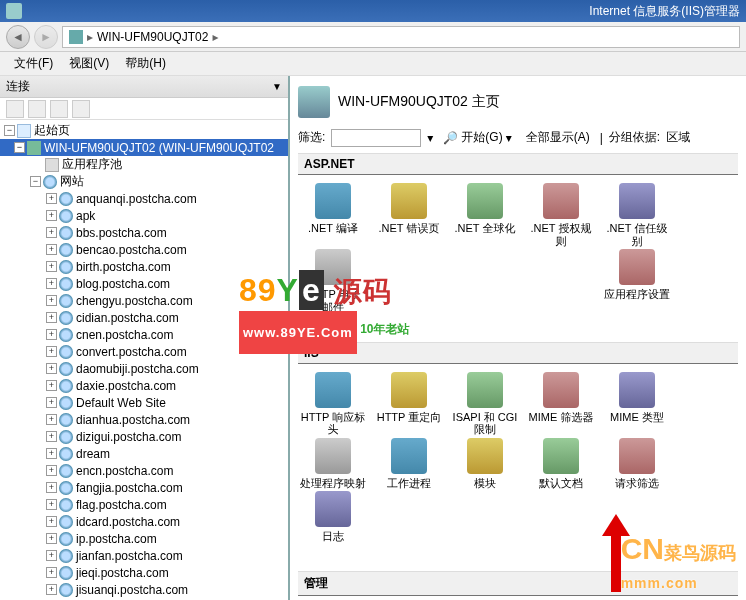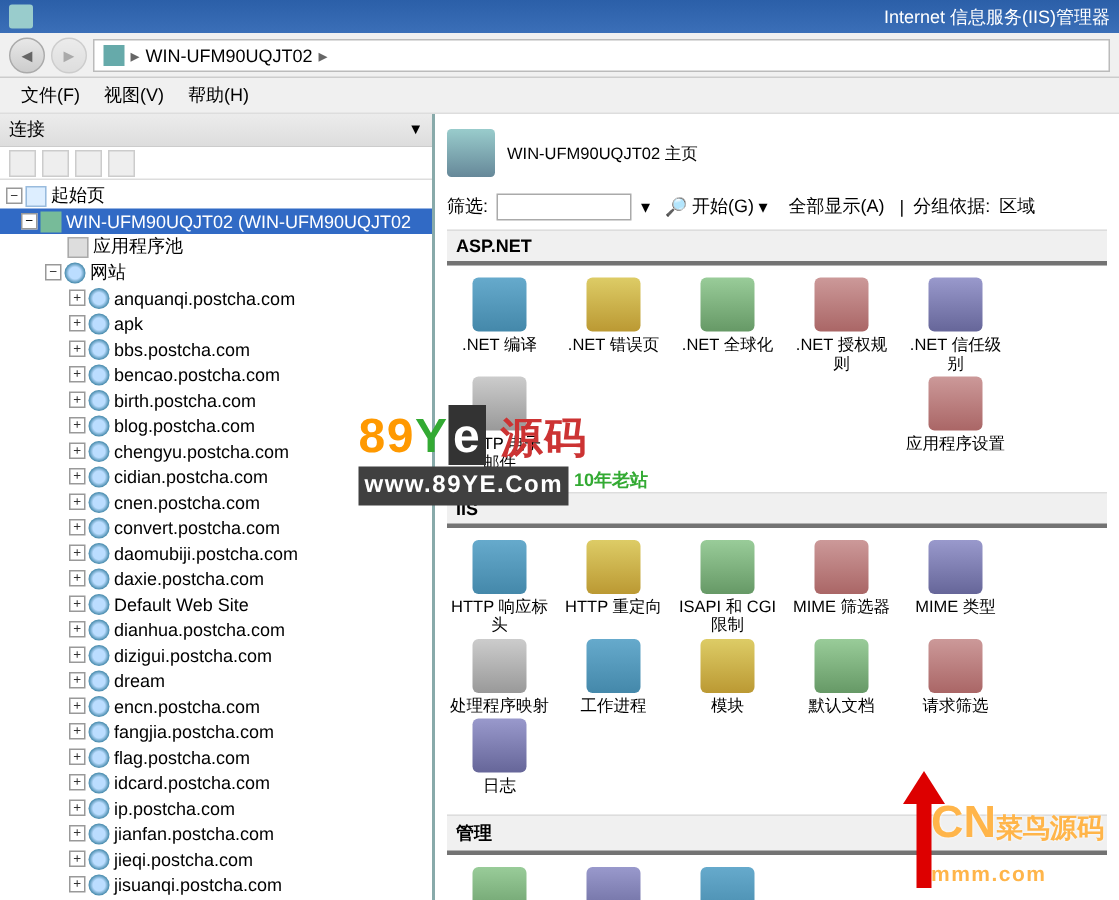--- a/index.html
+++ b/index.html
@@ -23,42 +23,42 @@
 .tn .tic { width: 14px; height: 14px; margin-right: 3px; display: inline-block; }
 .tic.server { background: #7b9; }
 .tic.page { background: #def; border: 1px solid #9bd; }
 .tic.pool { background: #ddd; border: 1px solid #aaa; }
 .tic.globe { background: radial-gradient(#bdf 40%, #48a 70%); border-radius: 50%; }
 .tn.sel { background: #316ac5; color: #fff; }
 .tn.sel .exp { color: #000; }
 .content { flex: 1; background: #fff; position: relative; padding: 4px 8px; overflow: hidden; }
 .pg-title { display: flex; align-items: center; gap: 8px; margin: 6px 0 10px 0; }
 .pg-title .servic { width: 32px; height: 32px; background: linear-gradient(#9cc,#689); border-radius: 3px; }
-.pg-title h2 { font-size: 11px; font-weight: normal; }
+.pg-title h2 { font-size: 14px; font-weight: normal; }
 .filterbar { display: flex; align-items: center; gap: 6px; margin-bottom: 6px; font-size: 12px; flex-wrap: nowrap; }
 .filterbar input { width: 90px; height: 18px; border: 1px solid #aaa; padding: 0 3px; }
 .fbtn { padding: 1px 4px; display: inline-flex; align-items: center; gap: 3px; }
-.section-hdr { background: #f0f0f0; border-bottom: 3px solid #737373; border-top: 1px solid #ddd; font-weight: bold; padding: 3px 6px; font-size: 12px; }
-.icon-grid { display: flex; flex-wrap: wrap; gap: 2px 10px; padding: 8px 2px 12px 2px; }
+.section-hdr { background: #f0f0f0; border-bottom: 1px solid #737373; border-top: 1px solid #ddd; font-weight: bold; padding: 3px 6px; font-size: 12px; }
+.icon-grid { display: flex; flex-wrap: wrap; gap: 2px 10px; padding: 8px 2px 28px 2px; }
 .feature { width: 66px; display: flex; flex-direction: column; align-items: center; text-align: center; font-size: 11px; line-height: 1.15; cursor: default; }
 .feature .ficon { width: 36px; height: 36px; margin-bottom: 3px; border-radius: 4px; display: flex; align-items: center; justify-content: center; font-size: 18px; color: #fff; }
 .ic-a { background: linear-gradient(#6ac,#48a); }
 .ic-b { background: linear-gradient(#dc6,#b93); }
 .ic-c { background: linear-gradient(#9c9,#696); }
 .ic-d { background: linear-gradient(#c99,#a66); }
 .ic-e { background: linear-gradient(#99c,#669); }
 .ic-f { background: linear-gradient(#ccc,#999); }
 .watermark { position: absolute; font-weight: bold; z-index: 5; pointer-events: none; }
 .wm1 { top: 272px; left: 239px; width: 200px; }
 .wm1 .big { font-size: 32px; letter-spacing: 1px; }
 .wm1 .o89 { color: #f90; }
 .wm1 .yy { color: #3a3; }
 .wm1 .ee { background: #333; color: #fff; padding: 2px 3px; }
 .wm1 .yuan { color: #c33; font-size: 28px; }
-.wm1 .bar { background: #404040; color: #fff; font-size: 16px; padding: 4px 4px; letter-spacing: 1px; display: inline-block; }
+.wm1 .bar { background: #ef4444; color: #fff; font-size: 13px; padding: 14px 4px; letter-spacing: 1px; display: inline-block; }
 .wm1 .side { color: #3a3; font-size: 12px; vertical-align: 4px; }
 .wm2 { bottom: 6px; right: 10px; font-size: 24px; color: #ffb54a; text-shadow: 0 0 2px #fff; }
 .wm2 .cn { font-size: 30px; font-weight: 900; }
 .wm2 .mm { color: #ffb54a; font-size: 14px; letter-spacing: 1px; margin-top: 20px; }
 .arrow { position: absolute; left: 602px; bottom: 8px; width: 28px; height: 80px; z-index: 6; }
 .arrow .shaft { position: absolute; left: 9px; bottom: 0; width: 10px; height: 60px; background: #d00; }
 .arrow .head { position: absolute; left: 0; bottom: 56px; width: 0; height: 0; border-left: 14px solid transparent; border-right: 14px solid transparent; border-bottom: 22px solid #d00; }
 </style>
 </head>
 <body>

